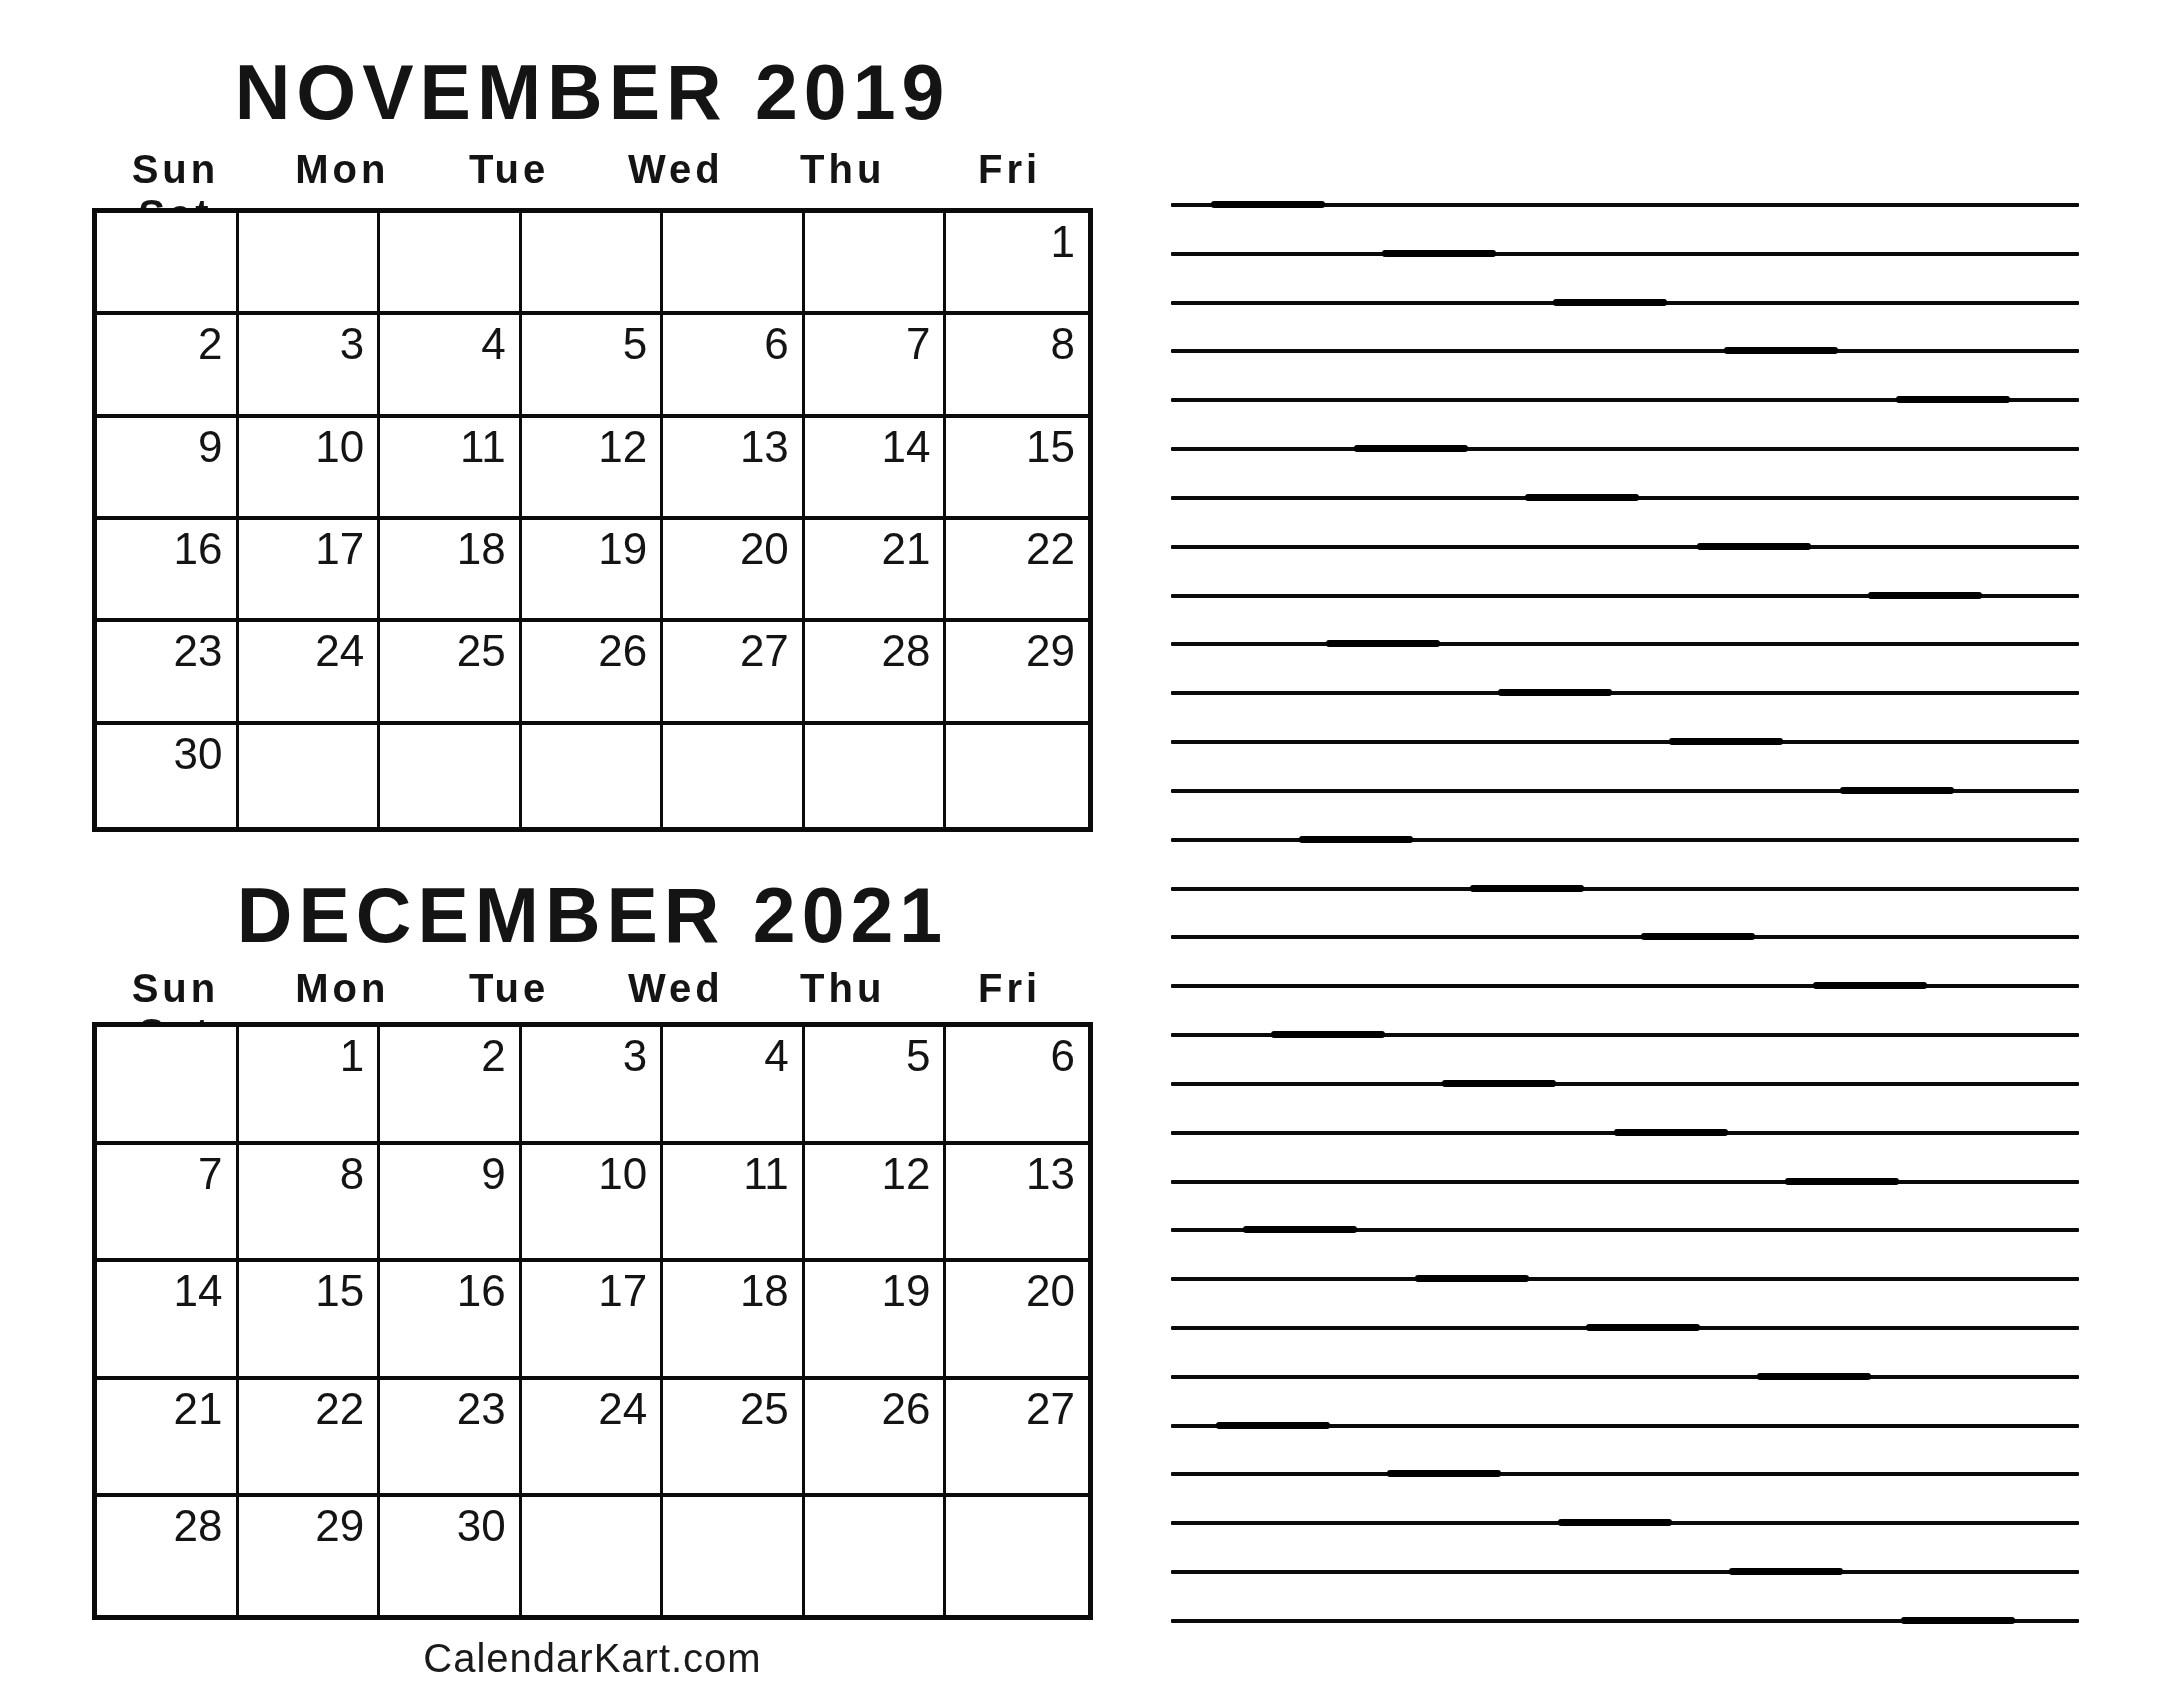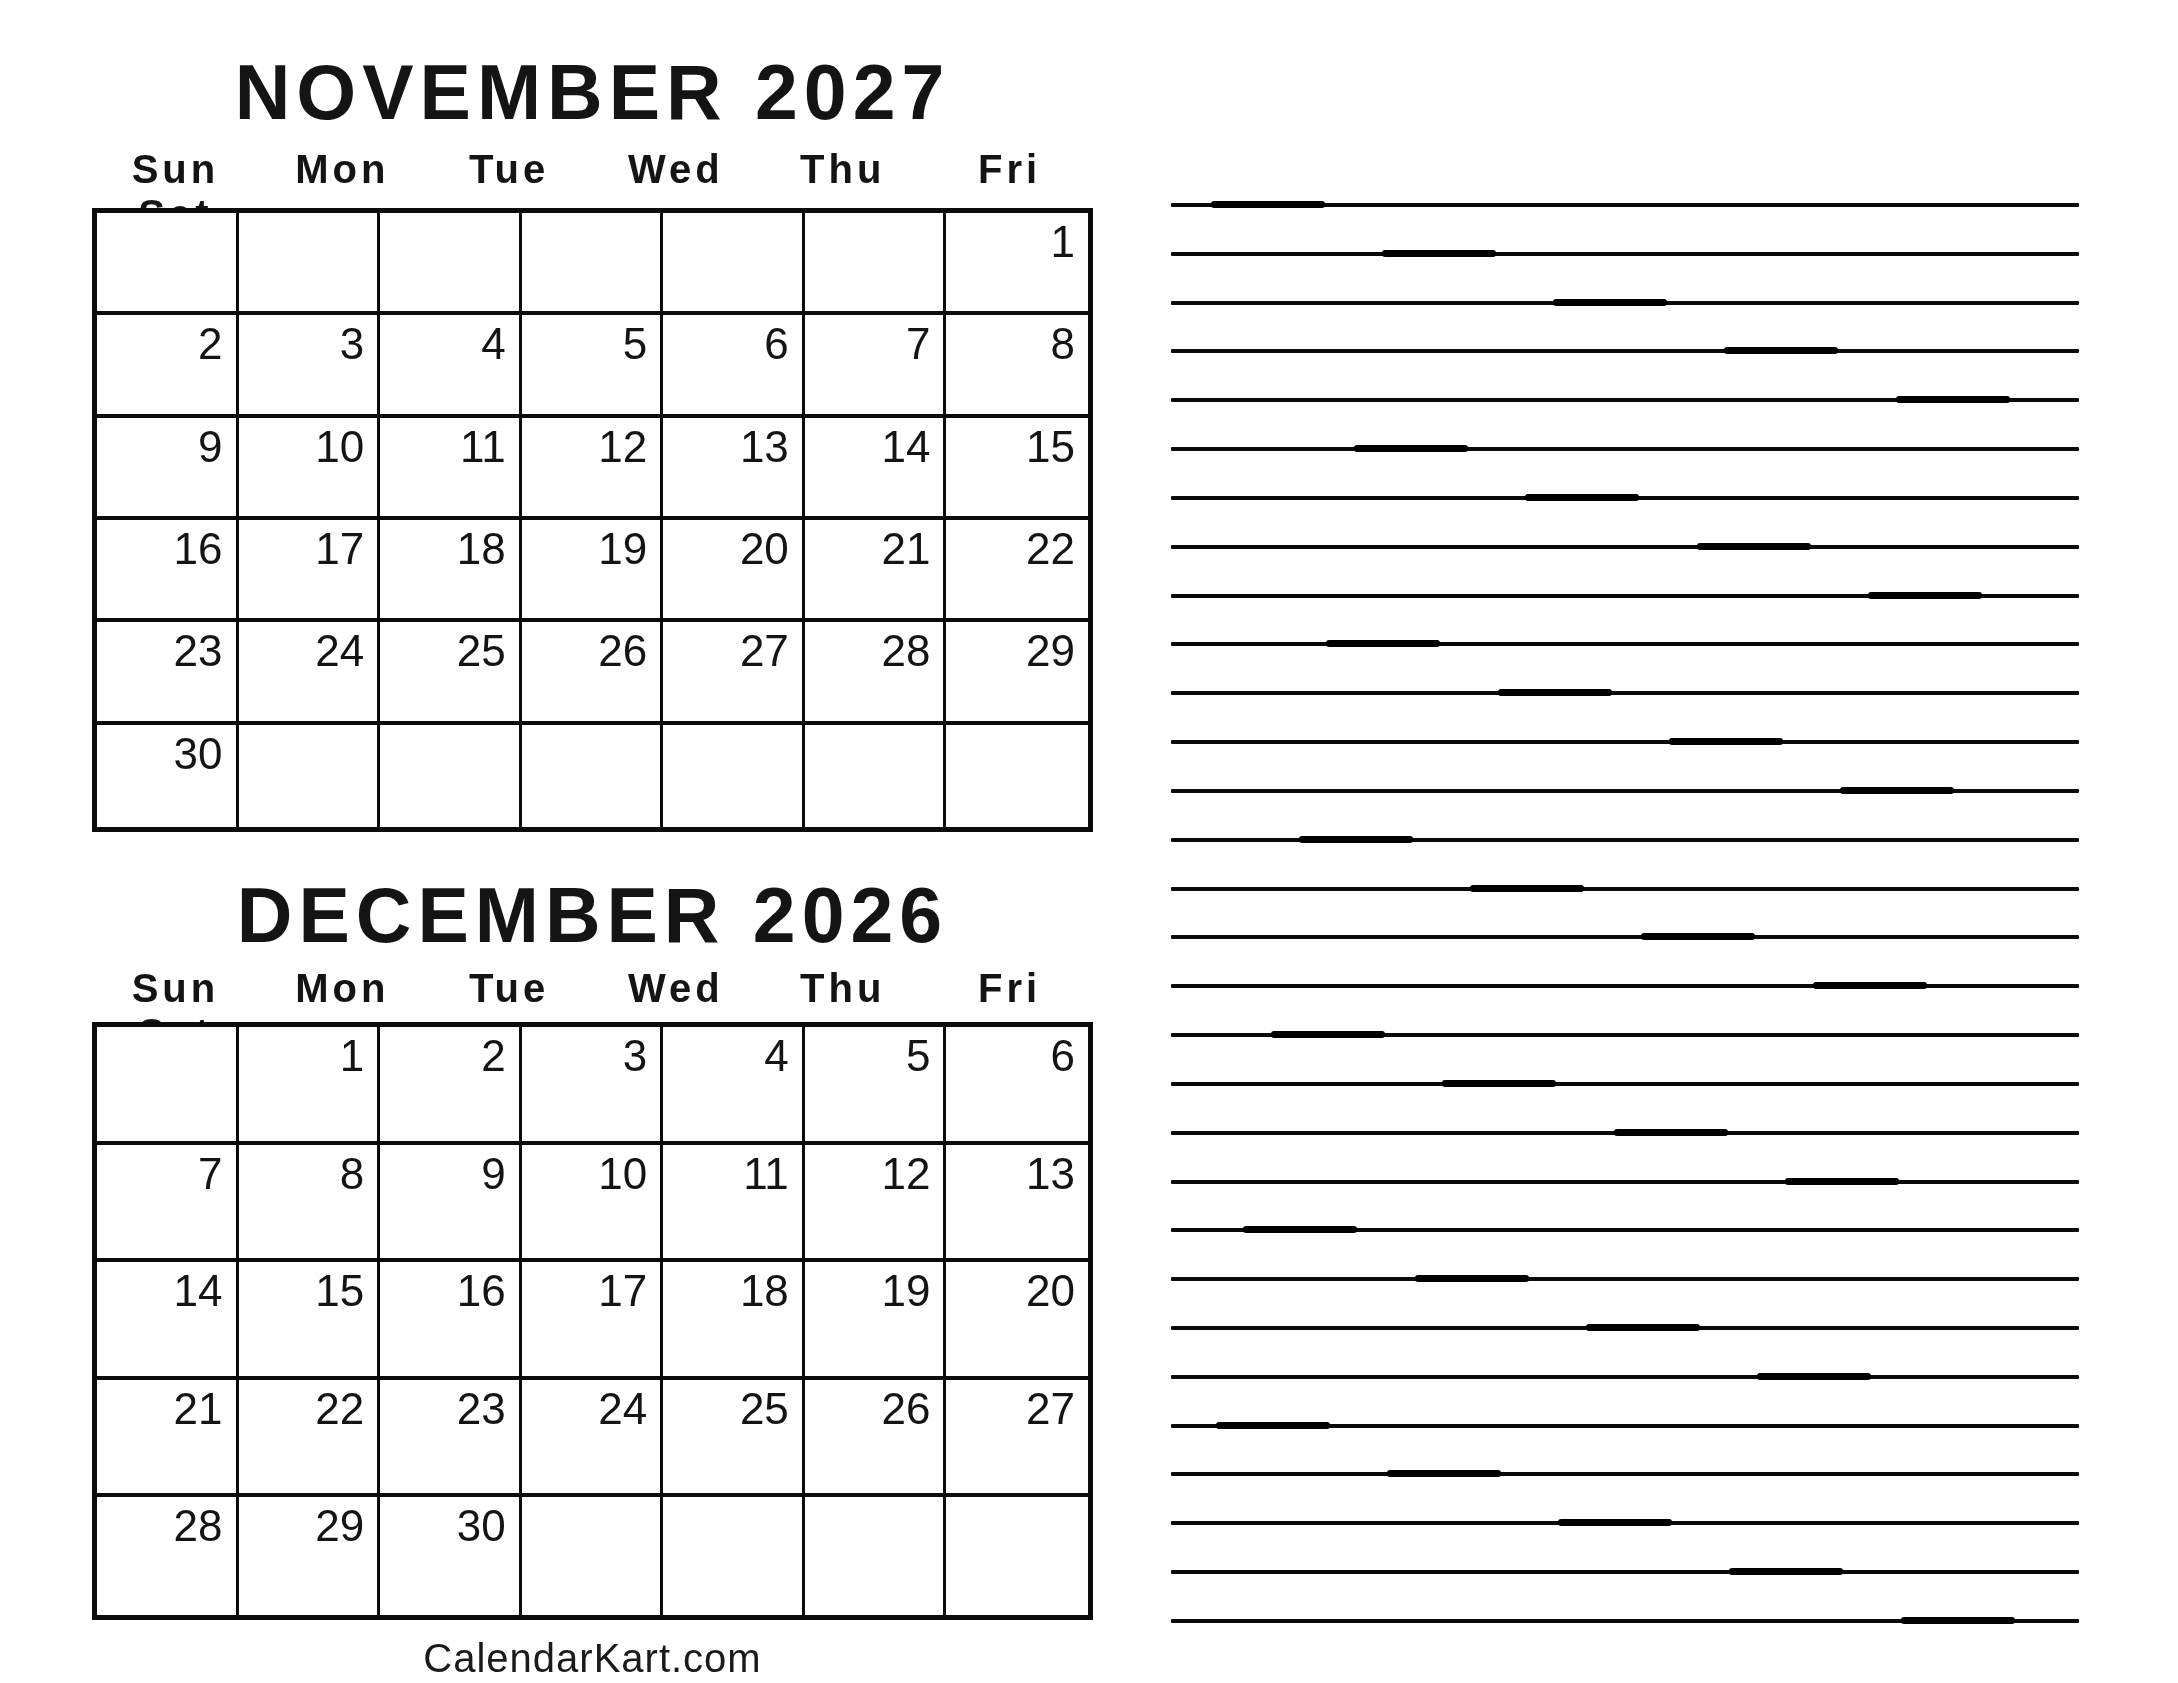--- a/index.html
+++ b/index.html
@@ -115,21 +115,21 @@
     letter-spacing: 1px;
     color: #1a1a1a;
   }
 </style>
 </head>
 <body>
 
 <div class="page">
 
   <section>
-    <h1 class="cal-title" id="nov-title">NOVEMBER 2027</h1>
+    <h1 class="cal-title" id="nov-title">NOVEMBER 2019</h1>
     <div class="weekday-row" id="nov-weekdays">
         <div class="weekday">Sun</div>
         <div class="weekday">Mon</div>
         <div class="weekday">Tue</div>
         <div class="weekday">Wed</div>
         <div class="weekday">Thu</div>
         <div class="weekday">Fri</div>
         <div class="weekday">Sat</div>
       </div>
     <div class="cal-grid" id="nov-grid">
@@ -256,21 +256,21 @@
         <div class="cell no-bottom">
           <span class="daynum"></span>
         </div>
         <div class="cell no-bottom">
           <span class="daynum"></span>
         </div>
       </div>
   </section>
 
   <section>
-    <h1 class="cal-title" id="dec-title">DECEMBER 2026</h1>
+    <h1 class="cal-title" id="dec-title">DECEMBER 2021</h1>
     <div class="weekday-row" id="dec-weekdays">
         <div class="weekday">Sun</div>
         <div class="weekday">Mon</div>
         <div class="weekday">Tue</div>
         <div class="weekday">Wed</div>
         <div class="weekday">Thu</div>
         <div class="weekday">Fri</div>
         <div class="weekday">Sat</div>
       </div>
     <div class="cal-grid" id="dec-grid">

